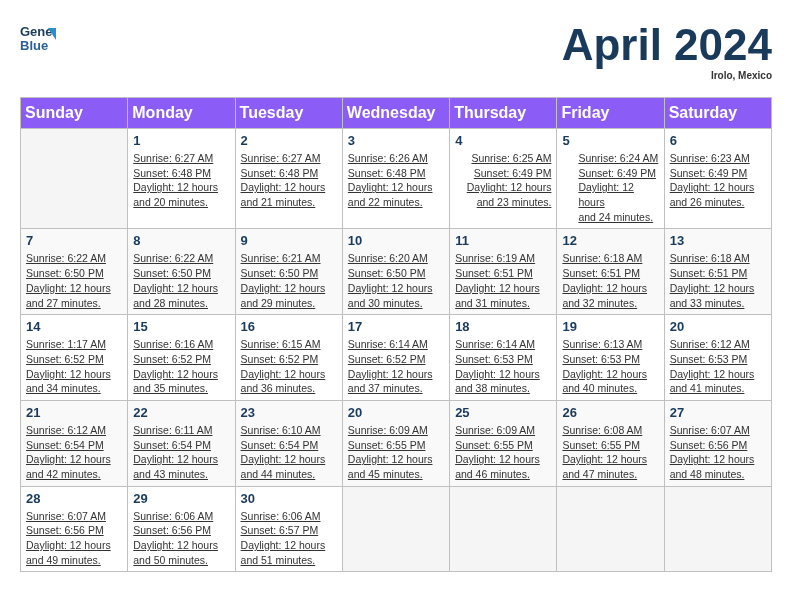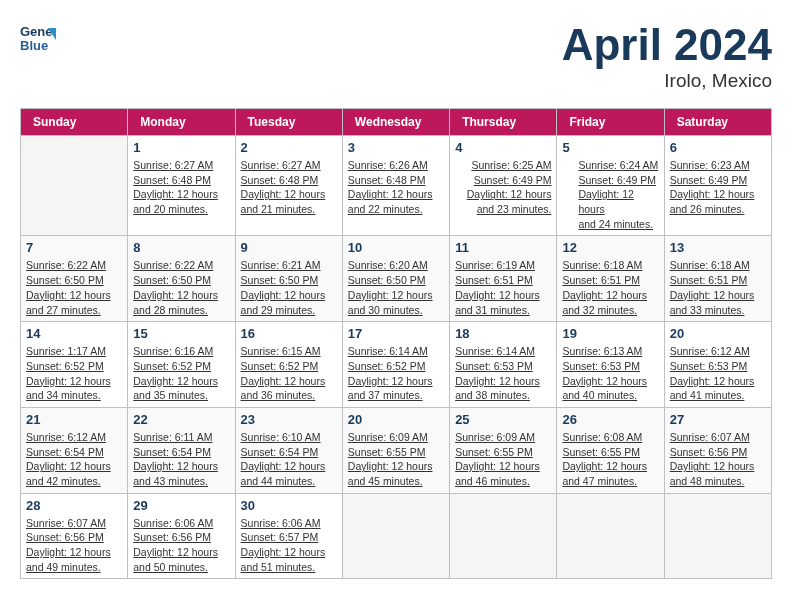--- a/index.html
+++ b/index.html
@@ -27,34 +27,35 @@
     }
     .title-block {
       text-align: right;
     }
     .month-title {
       font-size: 44px;
       font-weight: bold;
       color: #1a3a5c;
     }
     .location {
-      font-size: 19px;
+      font-size: 10px;
       color: #333;
+      font-weight: bold;
     }
     table {
       width: 100%;
       border-collapse: collapse;
       font-size: 11px;
     }
     thead tr th {
-      background-color: #be185d;
+      background-color: #8b5cf6;
       color: #fff;
-      padding: 6px 12px;
+      padding: 6px 4px;
       text-align: left;
-      font-size: 12px;
+      font-size: 16px;
       font-weight: bold;
       border: 1px solid #c0c0c0;
     }
     tbody tr td {
       border: 1px solid #c0c0c0;
       vertical-align: top;
       padding: 4px 5px;
       width: calc(100% / 7);
       min-height: 80px;
       background: #fff;

